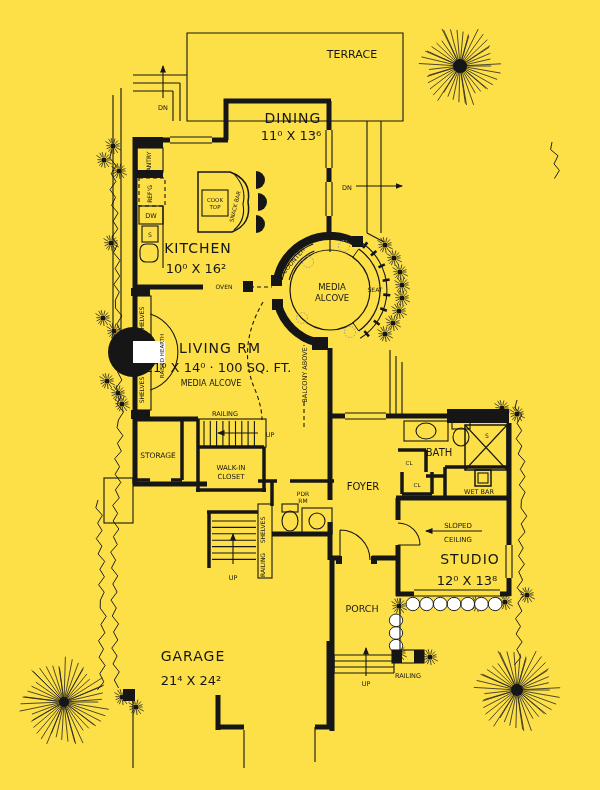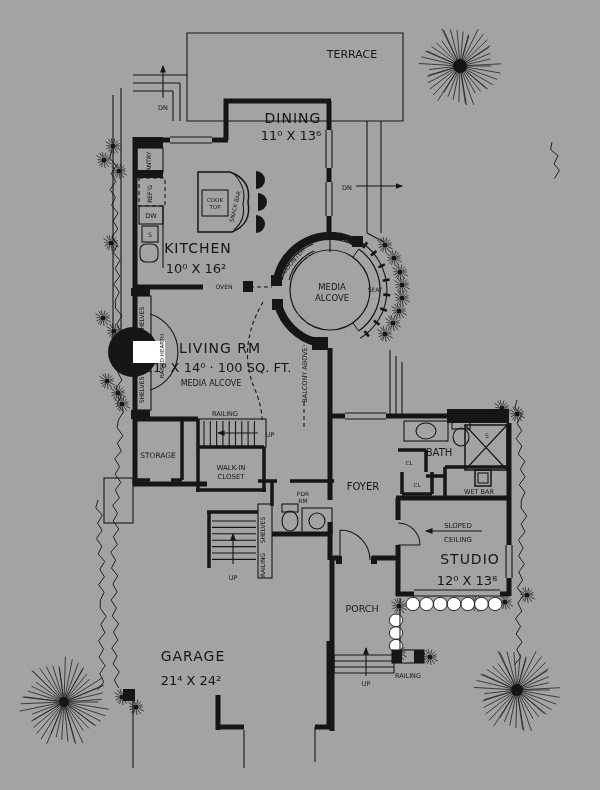--- a/index.html
+++ b/index.html
@@ -1,16 +1,16 @@
 <!DOCTYPE html>
 <html><head>
 <meta charset="utf-8">
 <style>
   html,body{margin:0;padding:0;background:#fff;}
-  .page{width:600px;height:790px;background:#a3a3a3;position:relative;overflow:hidden;}
+  .page{width:600px;height:790px;background:#fde047;position:relative;overflow:hidden;}
   svg{display:block;}
   text{font-family:"DejaVu Sans","Liberation Sans",sans-serif;fill:#161616;}
   .mid{text-anchor:middle;}
   .s55{font-size:5.5px;}.s6{font-size:6px;}.s65{font-size:6.5px;}
   .s7{font-size:7px;}.s75{font-size:7.5px;}.s8{font-size:8px;}
   .s85{font-size:8.5px;}.s95{font-size:9.5px;}.s10{font-size:10px;}
   .s11{font-size:11px;}.s13{font-size:13px;}.s14{font-size:14px;letter-spacing:1px;}
   .ink{stroke:#161616;fill:none;}
   .w1{stroke-width:1.1;}.w15{stroke-width:1.5;}
   .w35{stroke-width:3.5;}.w5{stroke-width:5;}

